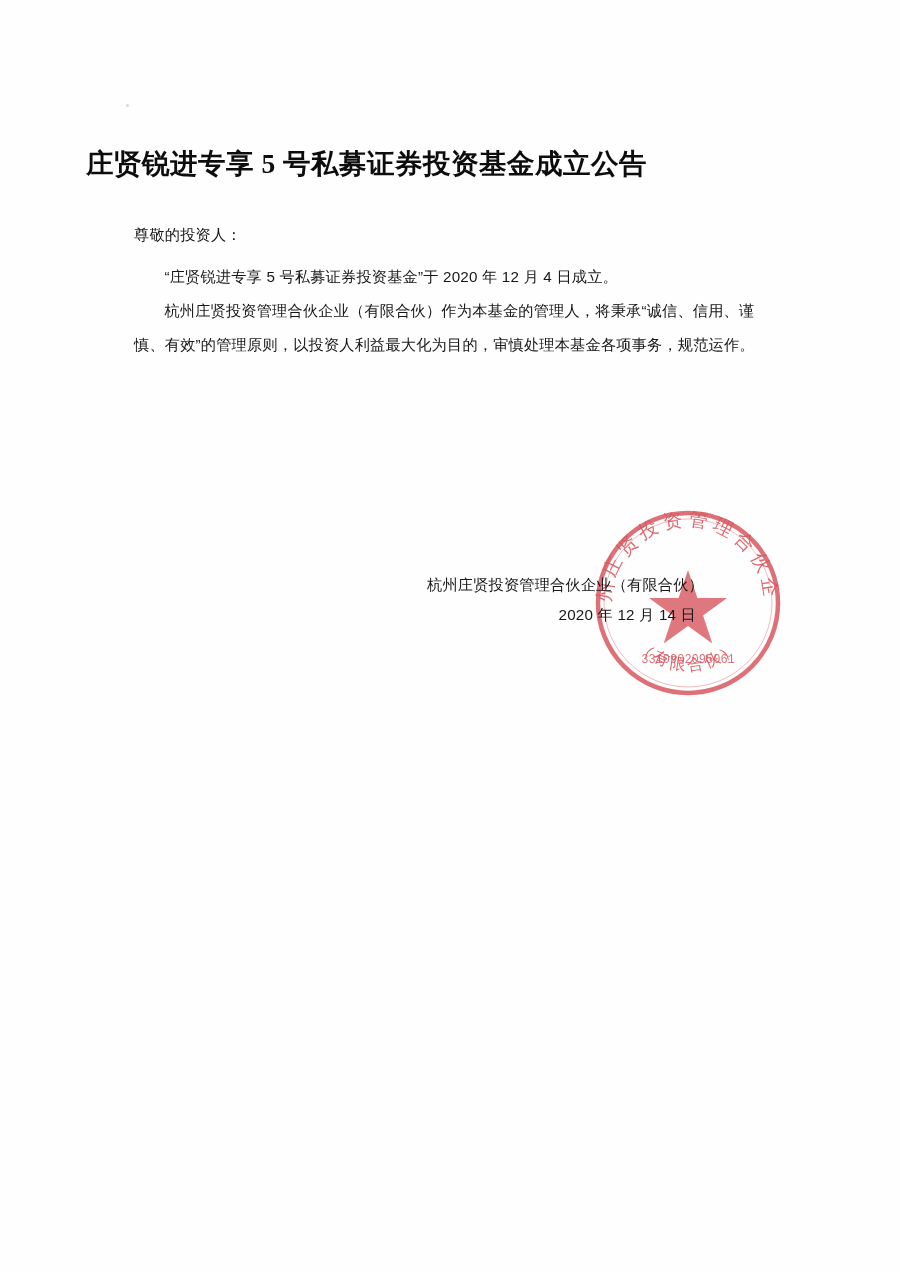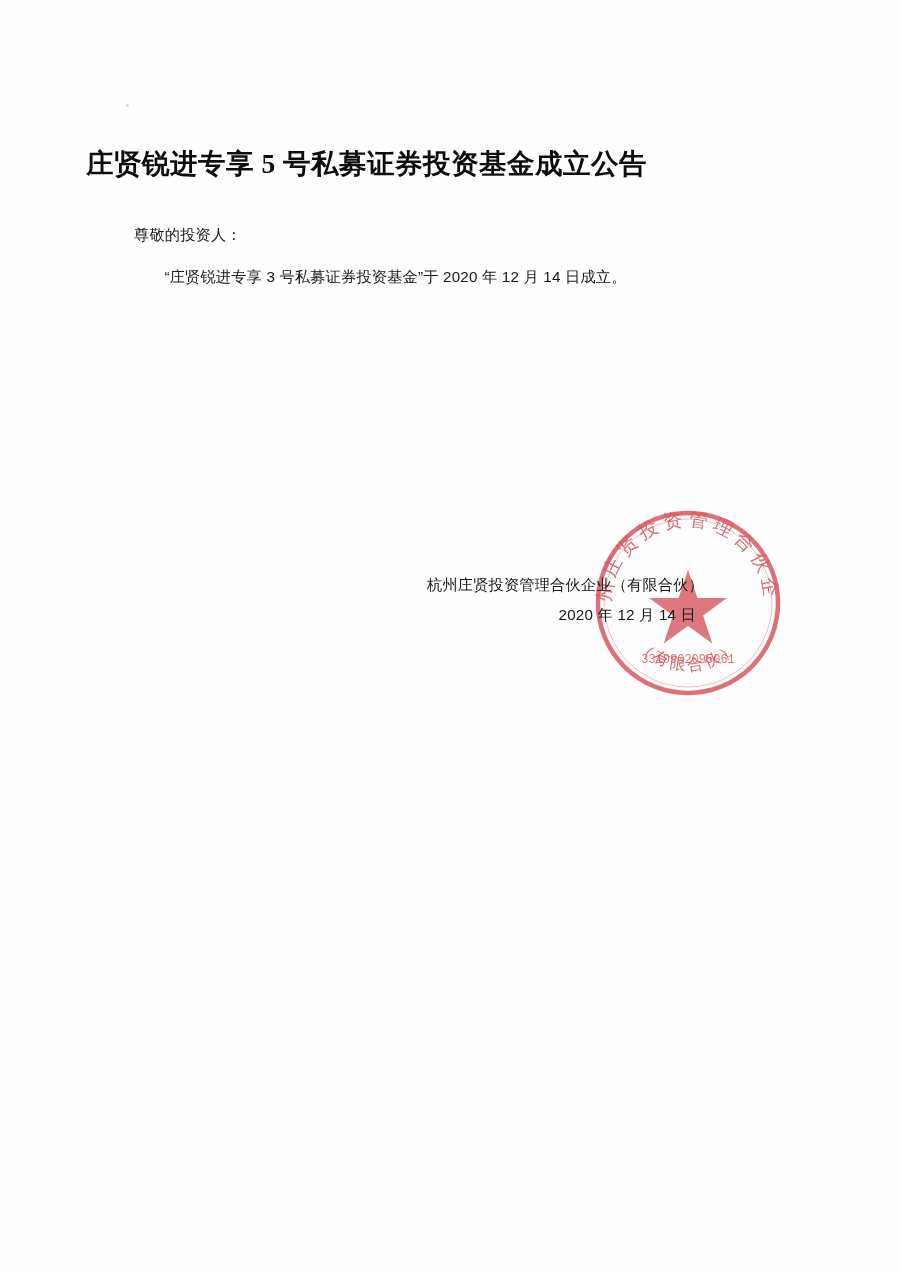--- a/index.html
+++ b/index.html
@@ -93,21 +93,22 @@
 <body>
 
 <div class="page">
 
   <div class="speck" style="left:126px; top:104px;"></div>
 
   <h1 class="doc-title">庄贤锐进专享 5 号私募证券投资基金成立公告</h1>
 
   <div class="body-block">
     <div class="para salutation">尊敬的投资人：</div>
-    <div class="para indent">“庄贤锐进专享 3 号私募证券投资基金”于 2020 年 12 月 14 日成立。</div>
+    <div class="para indent">“庄贤锐进专享 5 号私募证券投资基金”于 2020 年 12 月 4 日成立。</div>
+    <div class="para indent">杭州庄贤投资管理合伙企业（有限合伙）作为本基金的管理人，将秉承“诚信、信用、谨慎、有效”的管理原则，以投资人利益最大化为目的，审慎处理本基金各项事务，规范运作。</div>
   </div>
 
   <div class="seal">
     <svg width="206" height="206" viewBox="0 0 206 206" xmlns="http://www.w3.org/2000/svg">
       <defs>
         <path id="arcTop" d="M 26,103 A 77,77 0 0 1 180,103"></path>
         <path id="arcBottom" d="M 36,103 A 67,67 0 0 0 170,103"></path>
       </defs>
       <circle cx="103" cy="103" r="90" fill="none" stroke="#d0333c" stroke-width="4.5" opacity="0.85"></circle>
       <circle cx="103" cy="103" r="84" fill="none" stroke="#d0333c" stroke-width="1" opacity="0.4"></circle>

